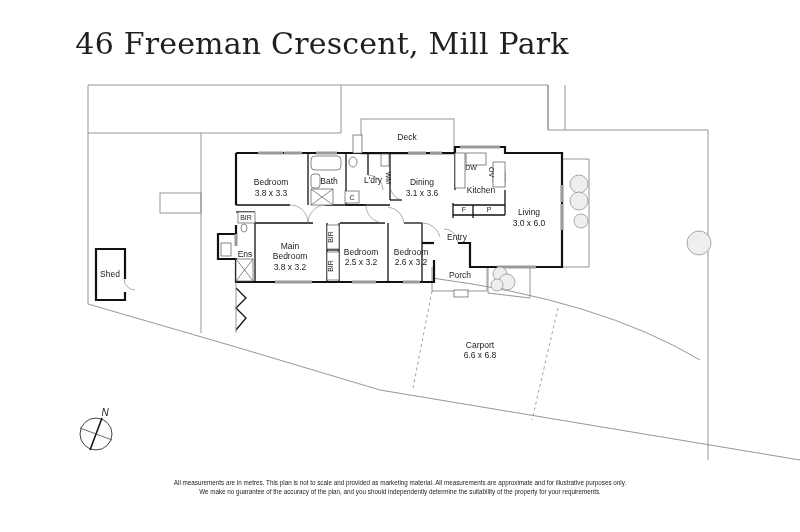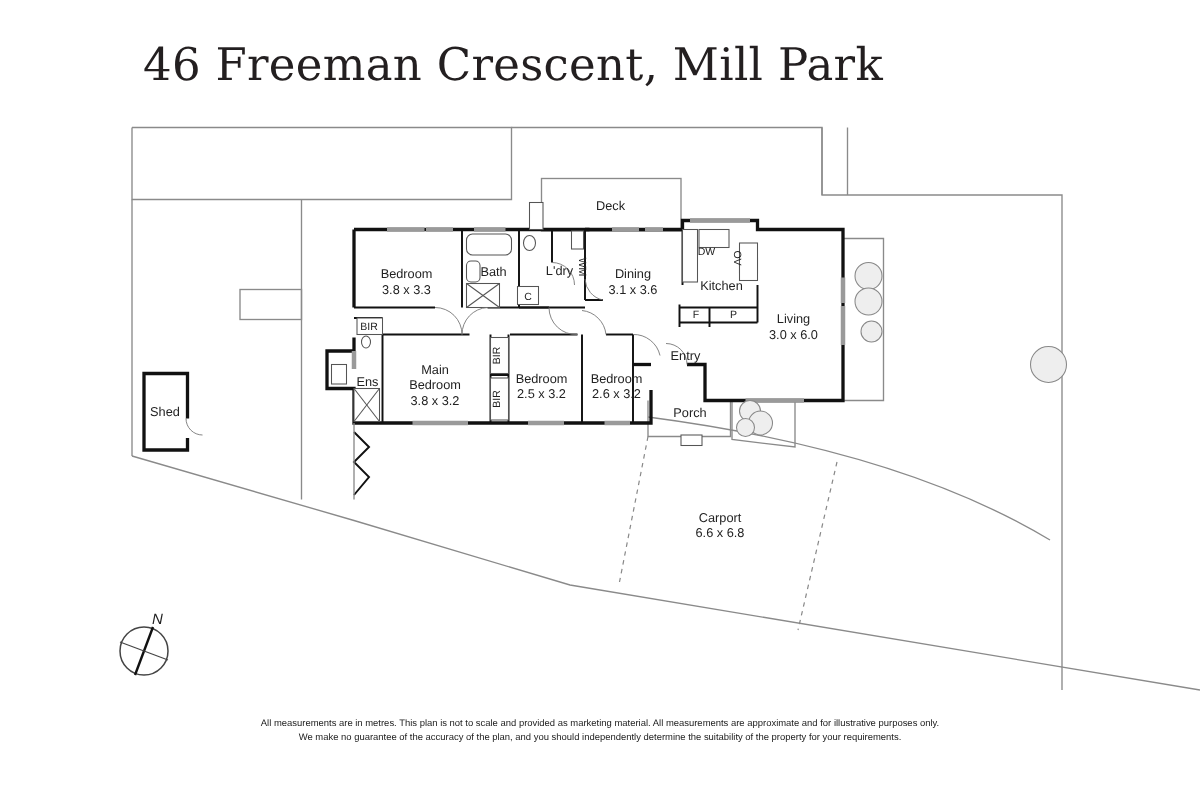--- a/index.html
+++ b/index.html
@@ -1,20 +1,20 @@
 <!DOCTYPE html>
 <html><head>
   <meta charset="utf-8">
   <style>
     html, body { margin:0; padding:0; background:#ffffff; }
     body { width:800px; height:532px; position:relative; overflow:hidden; }
     .title {
       position:absolute; left:0; top:26px; width:644px; text-align:center;
       font-family:"DejaVu Serif", "Liberation Serif", serif;
-      font-size:30px; color:#231f20; letter-spacing:0.2px;padding-left:20px;
+      font-size:30px; color:#231f20; letter-spacing:0.2px;
     }
     svg.plan { position:absolute; left:0; top:0; }
     .lbl { font-family:"Liberation Sans", sans-serif; font-size:8.5px; fill:#222; text-anchor:middle; }
     .lbl-sm { font-family:"Liberation Sans", sans-serif; font-size:7px; fill:#222; text-anchor:middle; }
     .disclaimer {
       position:absolute; left:0; top:479px; width:800px; text-align:center;
       font-family:"Liberation Sans", sans-serif; font-size:6.3px; color:#222; line-height:8.5px;
     }
     .wall { stroke:#111; stroke-width:2.2; fill:none; }
     .iwall { stroke:#111; stroke-width:1.3; fill:none; }

